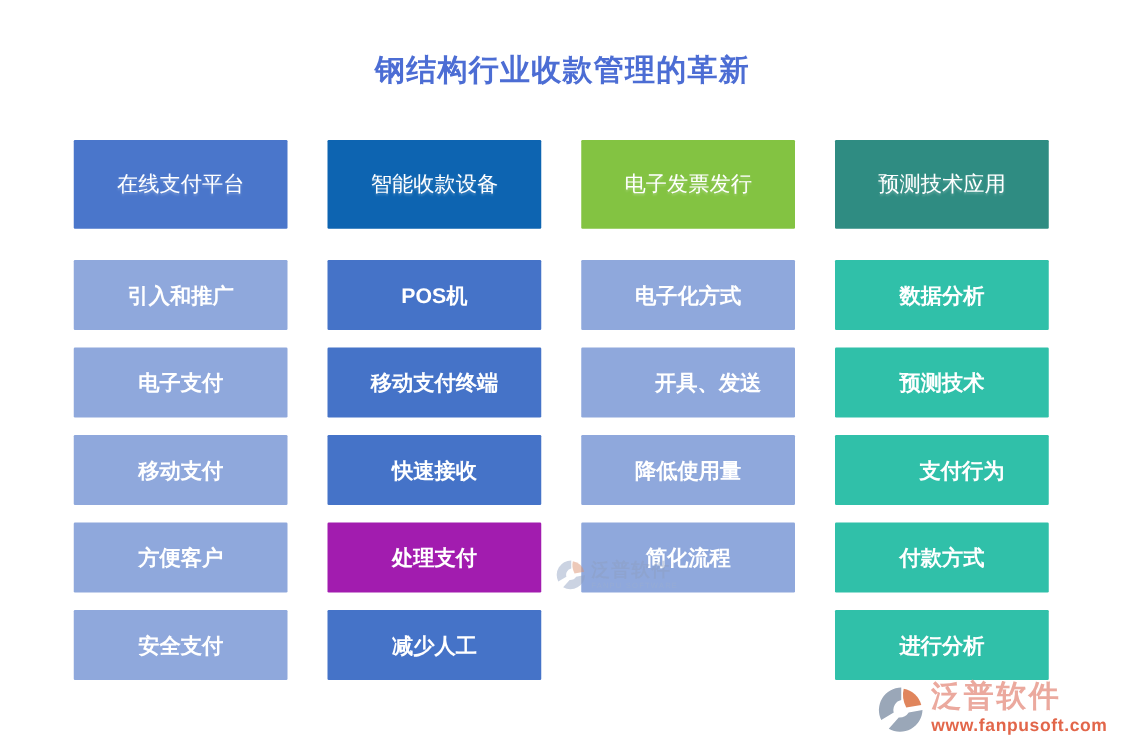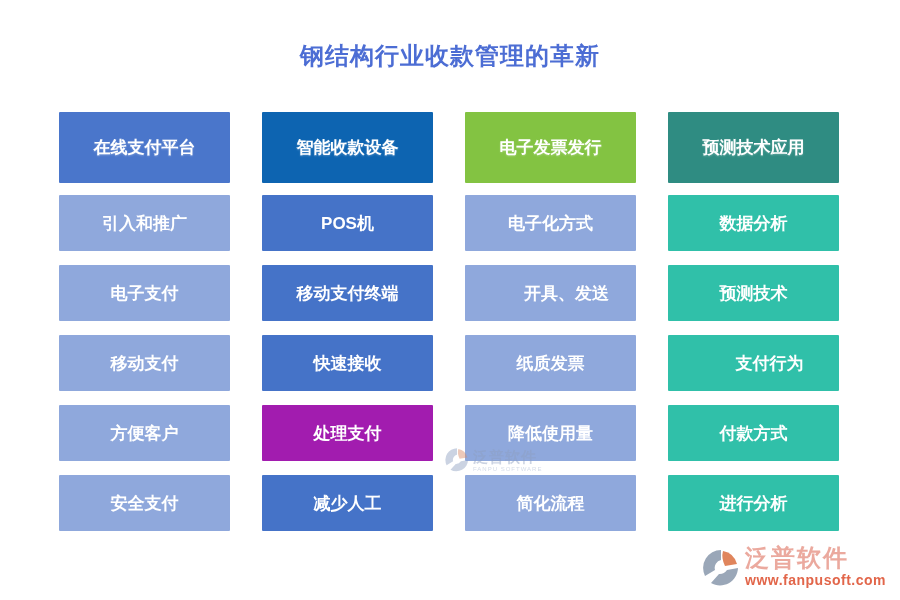--- a/index.html
+++ b/index.html
@@ -26,27 +26,27 @@
     display: flex;
     justify-content: space-between;
   }
   .column {
     width: 171px;
     display: flex;
     flex-direction: column;
   }
   .header-box {
     height: 71px;
-    margin-bottom: 12px;
+    margin-bottom: 25px;
     display: flex;
     align-items: center;
     justify-content: center;
     color: #ffffff;
     font-size: 17px;
-    font-weight: bold;
+    font-weight: normal;
     border-radius: 1px;
     text-shadow: 0 1px 2px rgba(255,255,255,0.25);
   }
   .item-box {
     height: 56px;
     margin-bottom: 14px;
     display: flex;
     align-items: center;
     justify-content: center;
     color: #ffffff;
@@ -106,21 +106,20 @@
       <div class="item-box" style="background-color: rgb(69, 115, 200);">移动支付终端</div>
       <div class="item-box" style="background-color: rgb(69, 115, 200);">快速接收</div>
       <div class="item-box" style="background-color: #a21caf;">处理支付</div>
       <div class="item-box" style="background-color: rgb(69, 115, 200);">减少人工</div>
     </div>
 
     <div class="column">
       <div class="header-box" style="background-color: rgb(131, 195, 66);">电子发票发行</div>
       <div class="item-box" style="background-color: rgb(143, 168, 220);">电子化方式</div>
       <div class="item-box" style="background-color: rgb(143, 168, 220); padding-left: 32px;">开具、发送</div>
-      <div class="item-box" style="background-color: rgb(143, 168, 220);">纸质发票</div>
       <div class="item-box" style="background-color: rgb(143, 168, 220);">降低使用量</div>
       <div class="item-box" style="background-color: rgb(143, 168, 220);">简化流程</div>
     </div>
 
     <div class="column">
       <div class="header-box" style="background-color: rgb(47, 140, 130);">预测技术应用</div>
       <div class="item-box" style="background-color: rgb(48, 192, 169);">数据分析</div>
       <div class="item-box" style="background-color: rgb(48, 192, 169);">预测技术</div>
       <div class="item-box" style="background-color: rgb(48, 192, 169); padding-left: 32px;">支付行为</div>
       <div class="item-box" style="background-color: rgb(48, 192, 169);">付款方式</div>

